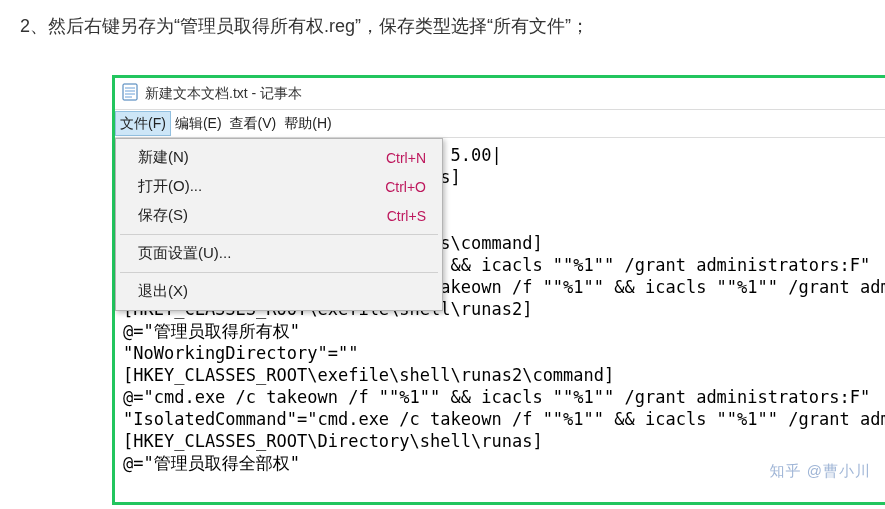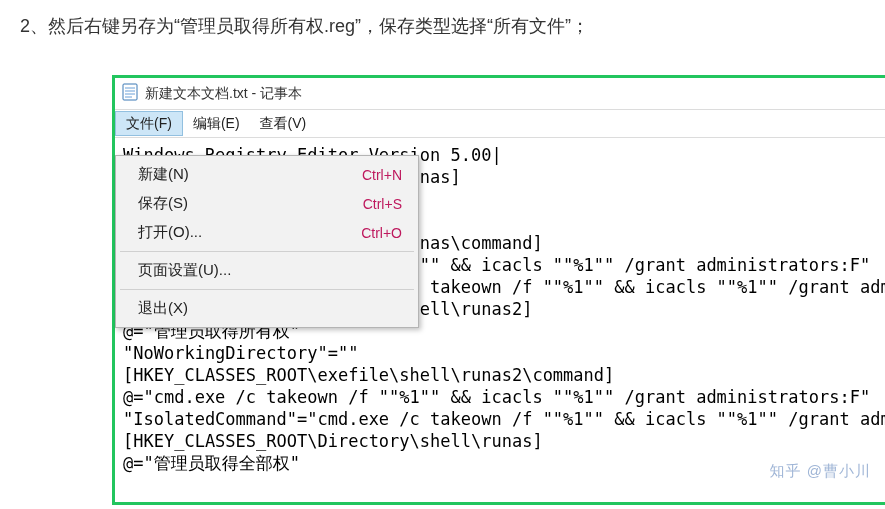--- a/index.html
+++ b/index.html
@@ -48,21 +48,21 @@
   .title-text { font-size: 14px; color: #333; }
   .menubar {
     height: 28px;
     display: flex;
     align-items: stretch;
     border-bottom: 1px solid #dcdcdc;
     font-size: 14px;
     color: #222;
   }
   .menu-item {
-    padding: 0 10px;
+    padding: 0 4px;
     display: flex;
     align-items: center;
     cursor: default;
   }
   .menu-item.active {
     background: #cde6f7;
     border: 1px solid #92c0e0;
     margin: 1px 0;
   }
   .client-area {
@@ -76,22 +76,22 @@
     font-family: "SimSun", "NSimSun", monospace;
     font-size: 17px;
     line-height: 22px;
     white-space: pre;
     overflow: hidden;
     color: #000;
   }
   .dropdown {
     position: absolute;
     left: 0px;
-    top: 17px;
-    width: 304px;
+    top: 0px;
+    width: 328px;
     background: #f2f2f2;
     border: 1px solid #b4b4b4;
     box-shadow: 2px 2px 5px rgba(0,0,0,0.25);
     padding: 4px 2px;
     font-size: 15px;
   }
   .dd-row {
     display: flex;
     justify-content: space-between;
     align-items: center;
@@ -137,20 +137,21 @@
         </svg>
       </span>
     </span>
     <span class="title-text">新建文本文档.txt - 记事本</span>
   </div>
 
   <div class="menubar">
     <div class="menu-item active">文件(F)</div>
     <div class="menu-item">编辑(E)</div>
     <div class="menu-item">查看(V)</div>
+    <div class="menu-item">帮助(H)</div>
   </div>
 
   <div class="client-area">
     <div class="editor" id="editor">Windows Registry Editor Version 5.00|
 [HKEY_CLASSES_ROOT\*\shell\runas]
 @="管理员取得所有权"
 "NoWorkingDirectory"=""
 [HKEY_CLASSES_ROOT\*\shell\runas\command]
 @="cmd.exe /c takeown /f ""%1"" &amp;&amp; icacls ""%1"" /grant administrators:F"
 "IsolatedCommand"="cmd.exe /c takeown /f ""%1"" &amp;&amp; icacls ""%1"" /grant administrators:F"
@@ -162,26 +163,26 @@
 "IsolatedCommand"="cmd.exe /c takeown /f ""%1"" &amp;&amp; icacls ""%1"" /grant administrators:F"
 [HKEY_CLASSES_ROOT\Directory\shell\runas]
 @="管理员取得全部权"</div>
 
     <div class="dropdown">
       <div class="dd-row">
         <span>新建(N)</span>
         <span class="shortcut">Ctrl+N</span>
       </div>
       <div class="dd-row">
+        <span>打开(O)...</span>
+        <span class="shortcut">Ctrl+O</span>
+      </div>
+      <div class="dd-row">
         <span>保存(S)</span>
         <span class="shortcut">Ctrl+S</span>
-      </div>
-      <div class="dd-row">
-        <span>打开(O)...</span>
-        <span class="shortcut">Ctrl+O</span>
       </div>
       <div class="dd-sep"></div>
       <div class="dd-row">
         <span>页面设置(U)...</span>
         <span class="shortcut"></span>
       </div>
       <div class="dd-sep"></div>
       <div class="dd-row">
         <span>退出(X)</span>
         <span class="shortcut"></span>

